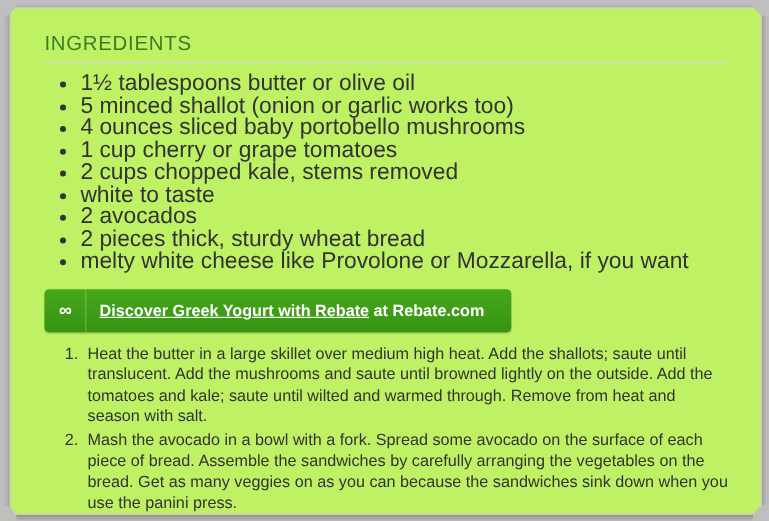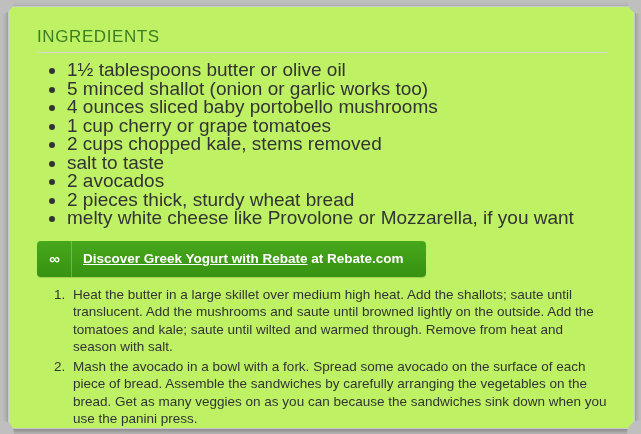--- a/index.html
+++ b/index.html
@@ -124,21 +124,21 @@
   <div class="content">
 
     <h2 class="section-heading">INGREDIENTS</h2>
 
     <ul class="ingredients">
       <li>1½ tablespoons butter or olive oil</li>
       <li>5 minced shallot (onion or garlic works too)</li>
       <li>4 ounces sliced baby portobello mushrooms</li>
       <li>1 cup cherry or grape tomatoes</li>
       <li>2 cups chopped kale, stems removed</li>
-      <li>salt to taste</li>
+      <li>white to taste</li>
       <li>2 avocados</li>
       <li>2 pieces thick, sturdy wheat bread</li>
       <li>melty white cheese like Provolone or Mozzarella, if you want</li>
     </ul>
 
     <div class="ad-banner">
       <span class="ad-icon">∞</span>
       <span class="ad-text"><a class="ad-link" href="#">Discover Greek Yogurt with Rebate</a><span class="ad-tail"> at Rebate.com</span></span>
     </div>
 

